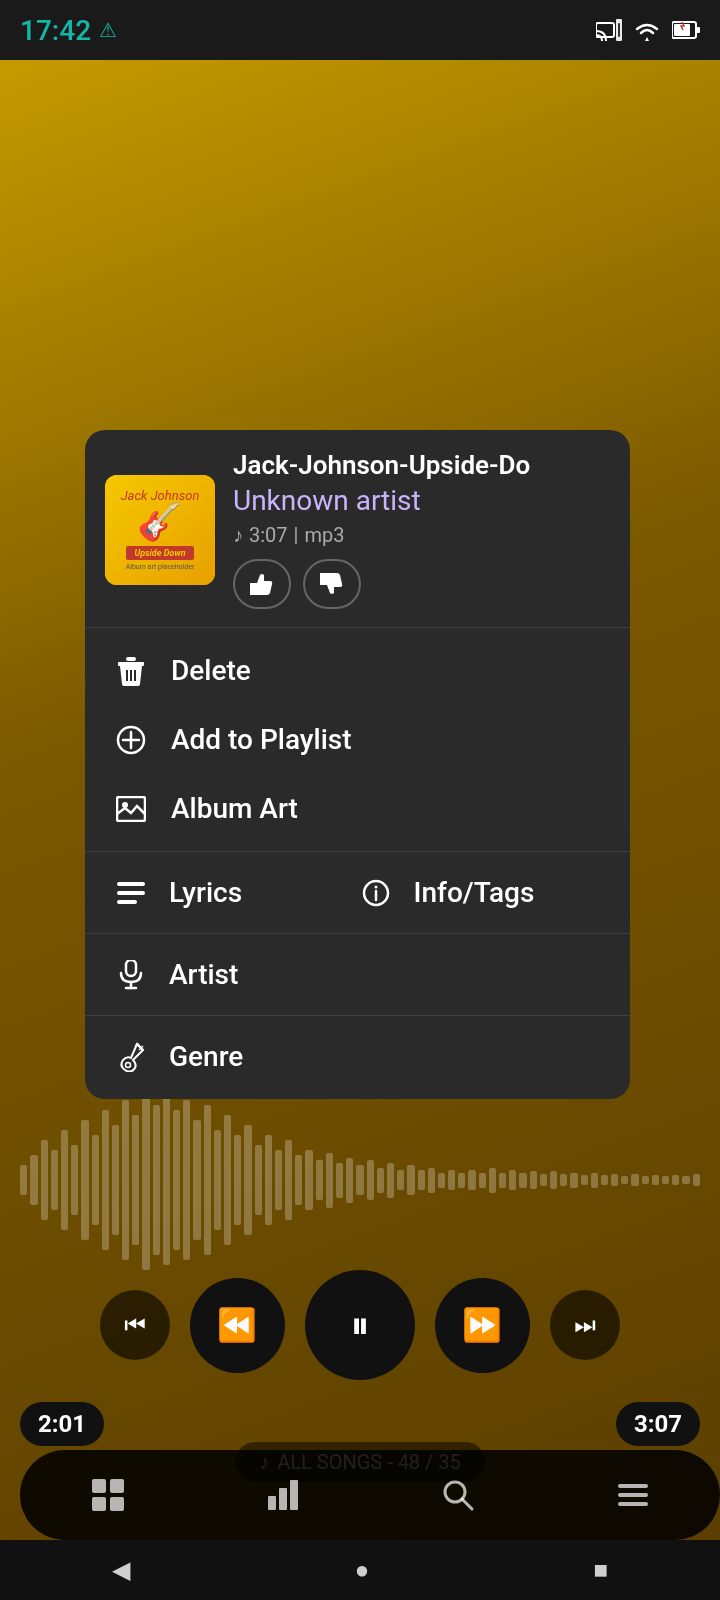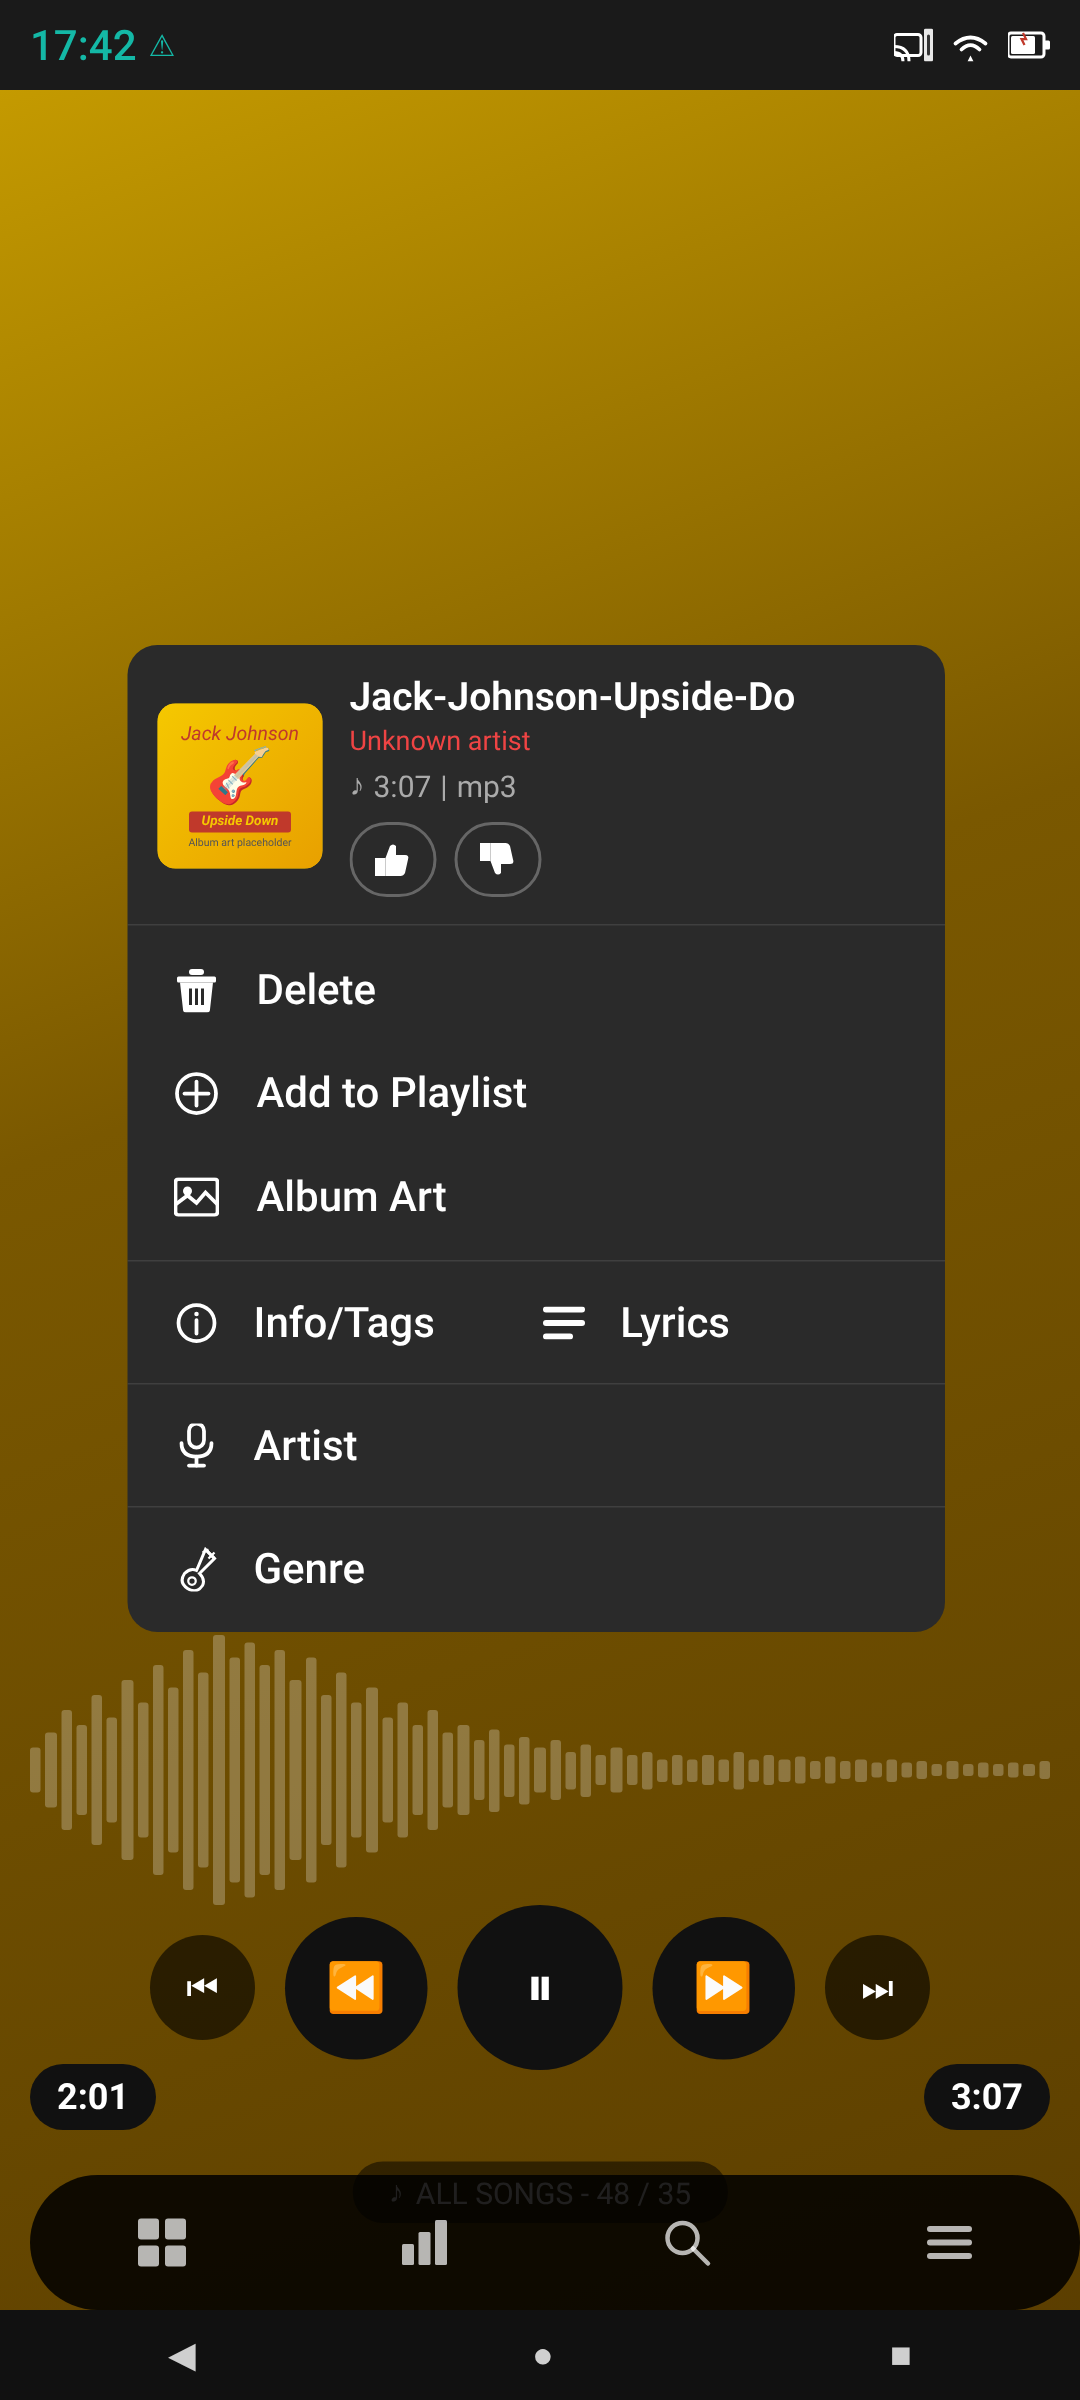--- a/index.html
+++ b/index.html
@@ -102,21 +102,21 @@
     .ctrl-btn.medium {
       width: 95px;
       height: 95px;
       background: #111;
       font-size: 32px;
     }
 
     
     .progress-area {
       position: absolute;
-      bottom: 180px;
+      bottom: 154px;
       left: 0;
       width: 100%;
       padding: 0 20px;
       display: flex;
       align-items: center;
       justify-content: space-between;
     }
     .time-badge {
       background: #111;
       color: white;
@@ -245,22 +245,22 @@
     }
     .song-title {
       color: white;
       font-size: 26px;
       font-weight: 600;
       white-space: nowrap;
       overflow: hidden;
       text-overflow: ellipsis;
     }
     .song-artist {
-      color: #ef4444;
-      font-size: 18px;
+      color: #c4b5fd;
+      font-size: 28px;
       margin-top: 4px;
     }
     .song-meta {
       color: #aaa;
       font-size: 20px;
       margin-top: 6px;
       display: flex;
       align-items: center;
       gap: 6px;
     }
@@ -570,37 +570,37 @@
       </svg>
     </span>
     <span class="menu-label">Album Art</span>
   </div>
 
   <div class="popup-divider"></div>
 
   <div class="menu-row">
     <div class="menu-half">
       <span class="menu-icon">
+        <svg width="28" height="22" viewBox="0 0 28 22" fill="white">
+          <rect x="0" y="0" width="28" height="4" rx="2"></rect>
+          <rect x="0" y="9" width="28" height="4" rx="2"></rect>
+          <rect x="0" y="18" width="20" height="4" rx="2"></rect>
+        </svg>
+      </span>
+      <span class="menu-label">Lyrics</span>
+    </div>
+    <div class="menu-half">
+      <span class="menu-icon">
         <svg width="28" height="28" viewBox="0 0 28 28" fill="none">
           <circle cx="14" cy="14" r="12" stroke="white" stroke-width="2.5"></circle>
           <line x1="14" y1="12" x2="14" y2="21" stroke="white" stroke-width="2.5" stroke-linecap="round"></line>
           <circle cx="14" cy="8" r="1.5" fill="white"></circle>
         </svg>
       </span>
       <span class="menu-label">Info/Tags</span>
-    </div>
-    <div class="menu-half">
-      <span class="menu-icon">
-        <svg width="28" height="22" viewBox="0 0 28 22" fill="white">
-          <rect x="0" y="0" width="28" height="4" rx="2"></rect>
-          <rect x="0" y="9" width="28" height="4" rx="2"></rect>
-          <rect x="0" y="18" width="20" height="4" rx="2"></rect>
-        </svg>
-      </span>
-      <span class="menu-label">Lyrics</span>
     </div>
   </div>
 
   <div class="popup-divider"></div>
 
   <div class="menu-row">
     <div class="menu-half">
       <span class="menu-icon">
         <svg width="24" height="30" viewBox="0 0 24 30" fill="none">
           <rect x="7" y="0" width="10" height="16" rx="5" stroke="white" stroke-width="2.5"></rect>

